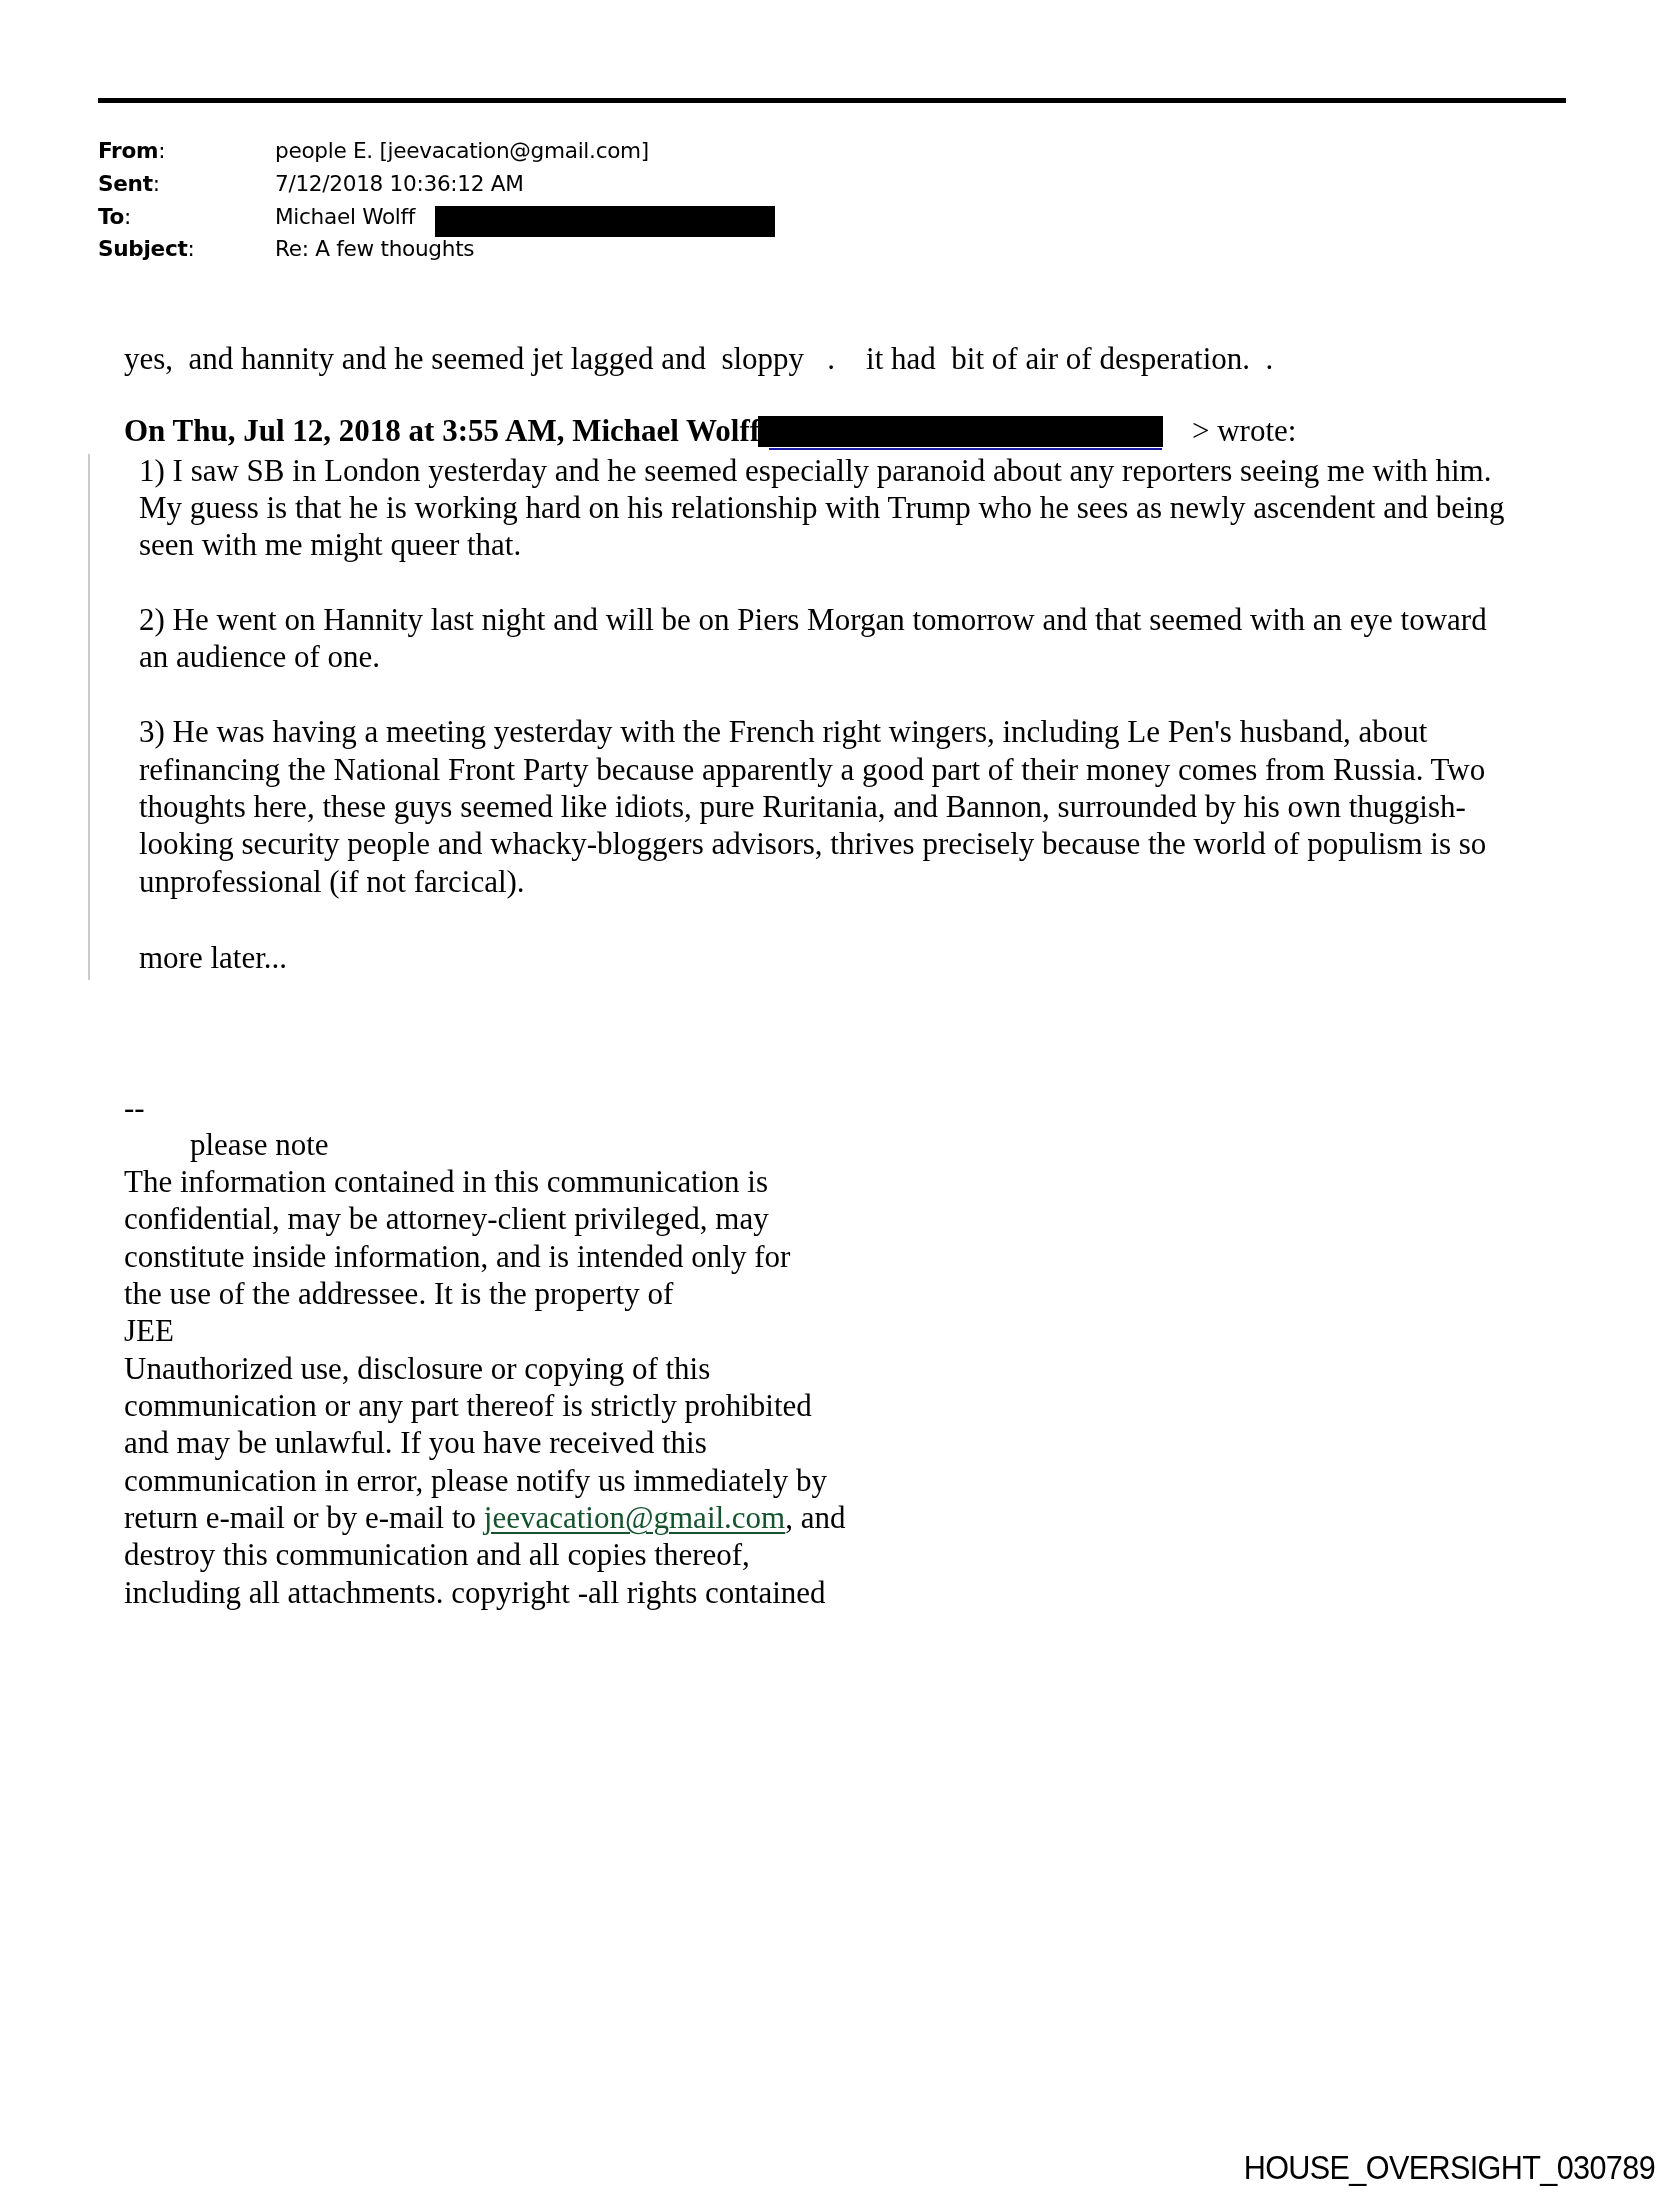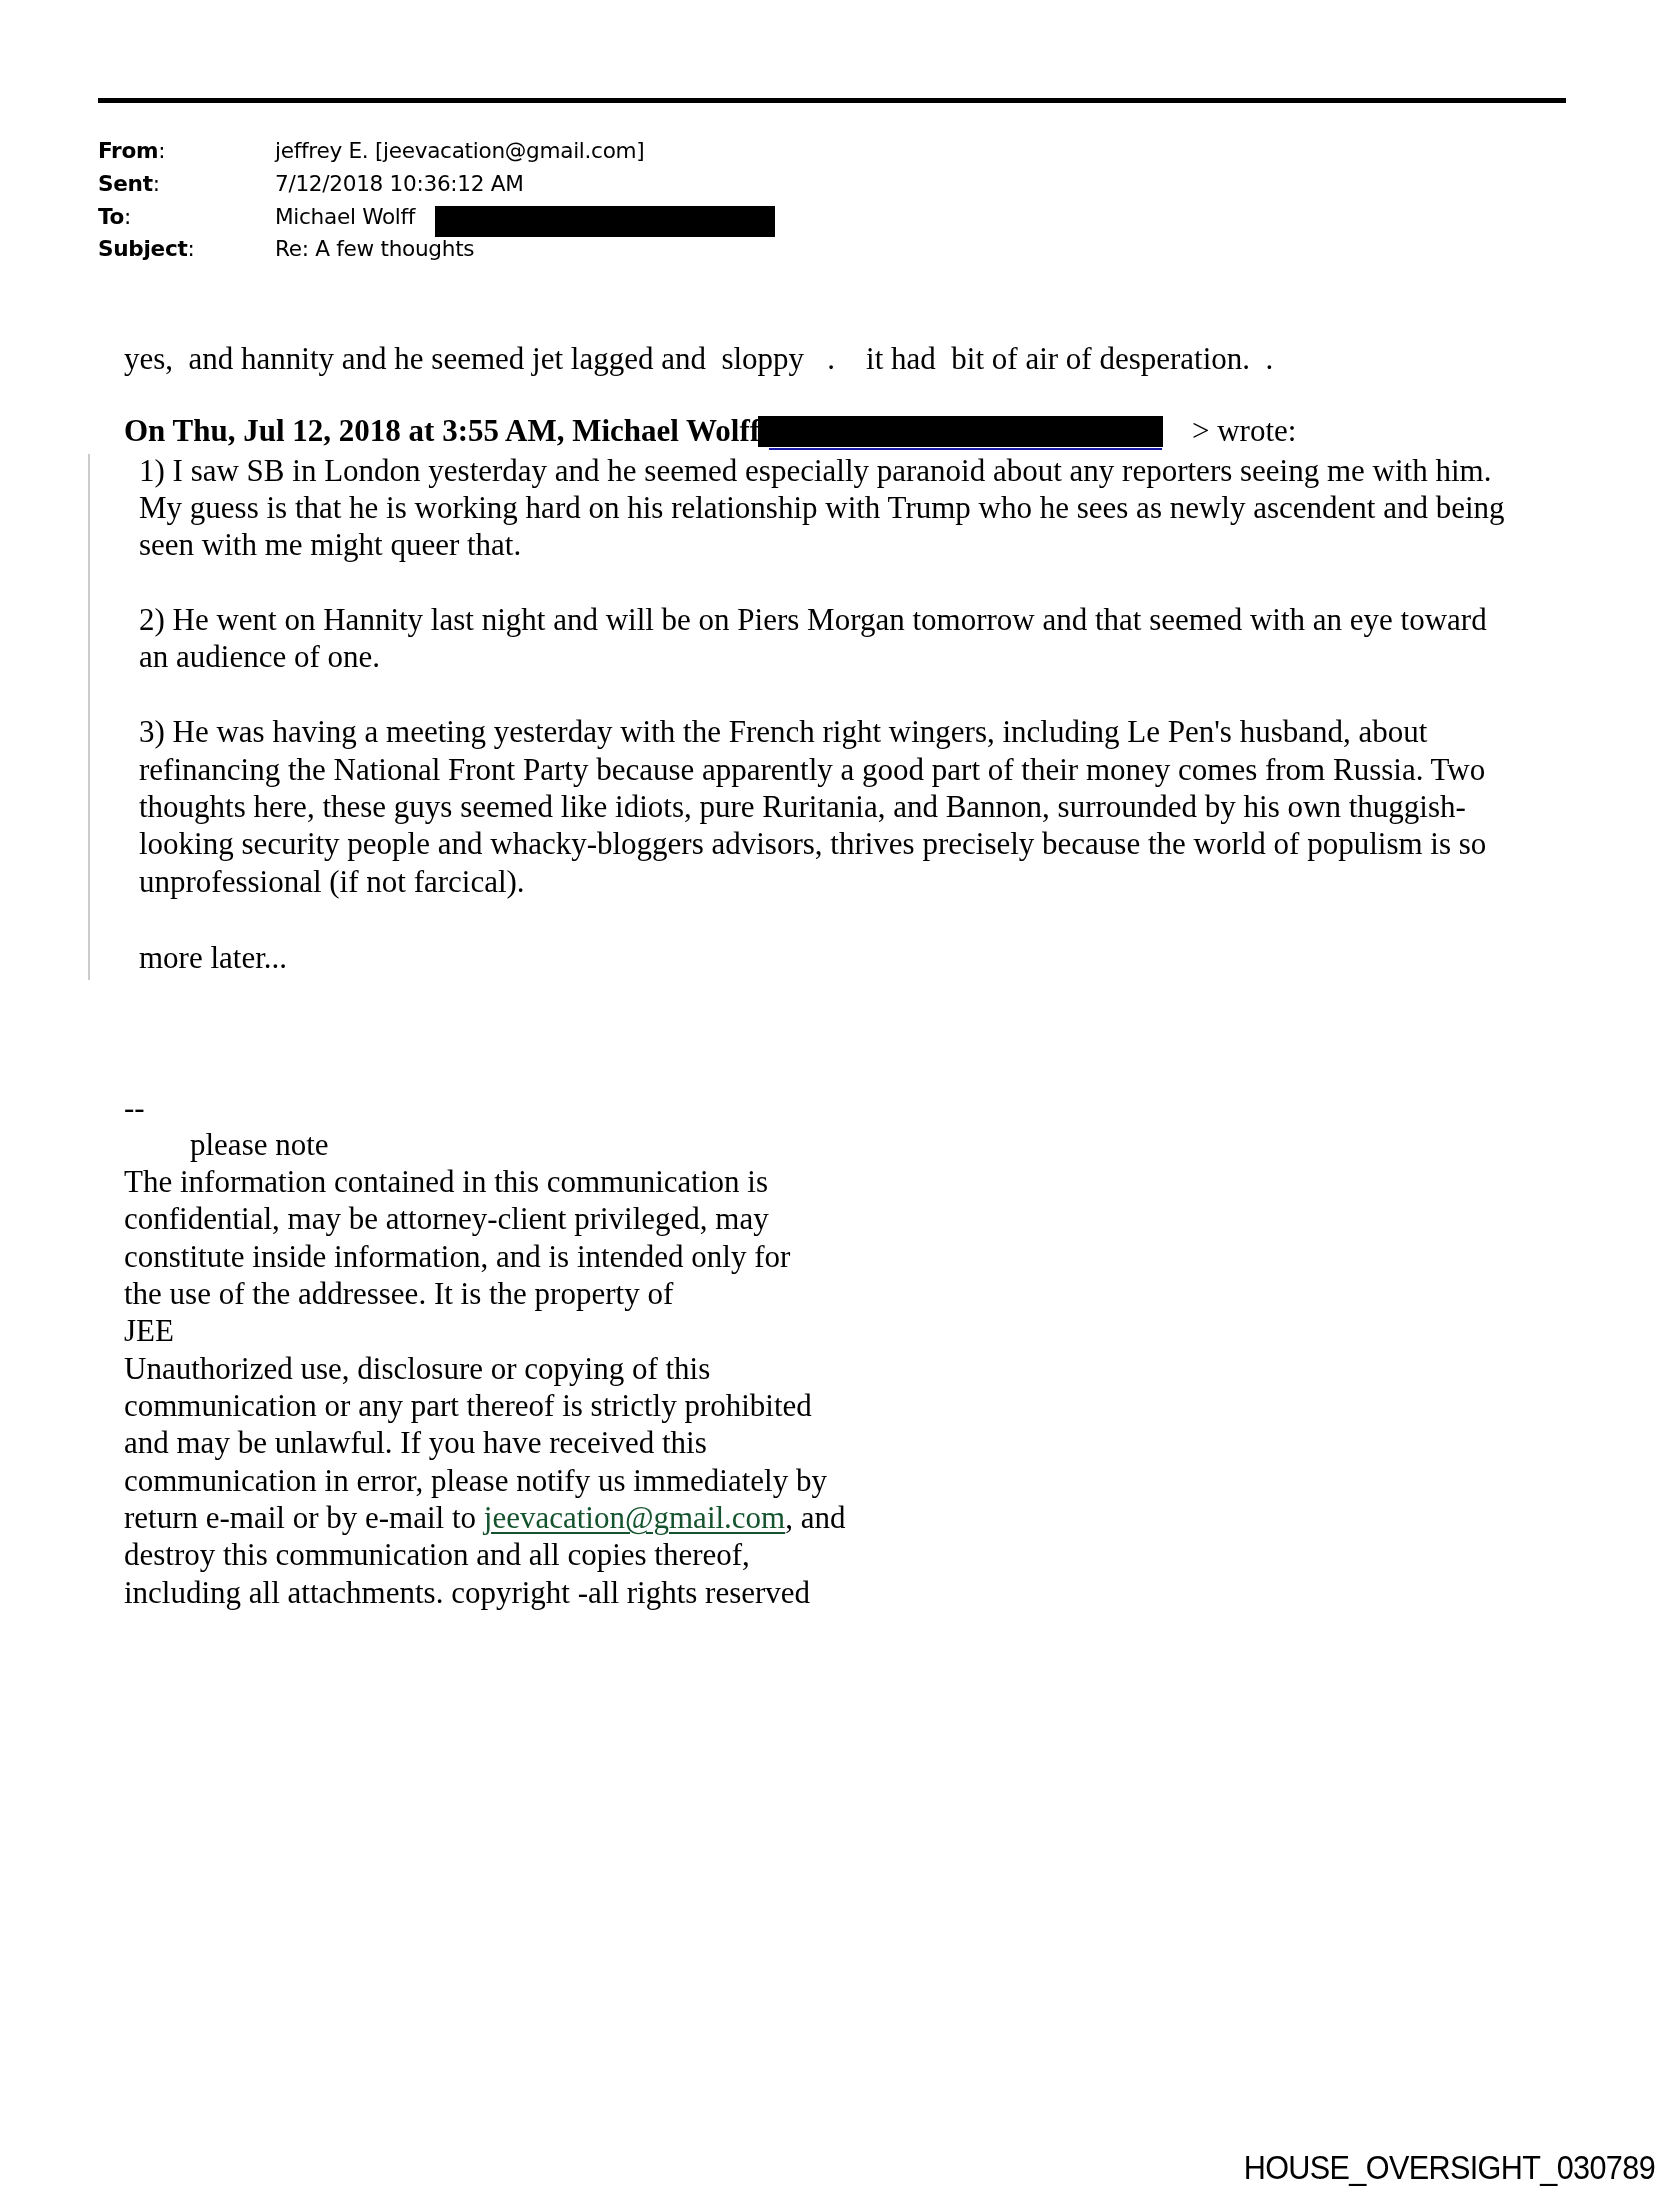--- a/index.html
+++ b/index.html
@@ -87,21 +87,21 @@
       white-space: nowrap;
     }
   </style>
 </head>
 <body>
 
 <div class="rule"></div>
 
 <div class="hdr-row" style="top:134px;">
   <span class="hdr-label"><span>From</span><span class="colon">:</span></span>
-  <span class="hdr-value">jeffrey E. [jeevacation@gmail.com]</span>
+  <span class="hdr-value">people E. [jeevacation@gmail.com]</span>
 </div>
 <div class="hdr-row" style="top:167px;">
   <span class="hdr-label"><span>Sent</span><span class="colon">:</span></span>
   <span class="hdr-value">7/12/2018 10:36:12 AM</span>
 </div>
 <div class="hdr-row" style="top:200px;">
   <span class="hdr-label"><span>To</span><span class="colon">:</span></span>
   <span class="hdr-value"><span>Michael Wolff</span></span>
 </div>
 <div class="redact-abs" style="left:435px; top:206px; width:340px; height:31px;"></div>
@@ -143,17 +143,17 @@
   <div class="serif" style="left:98px; top:1200px;">confidential, may be attorney-client privileged, may</div>
   <div class="serif" style="left:98px; top:1238px;">constitute inside information, and is intended only for</div>
   <div class="serif" style="left:98px; top:1275px;">the use of the addressee. It is the property of</div>
   <div class="serif" style="left:98px; top:1312px;">JEE</div>
   <div class="serif" style="left:98px; top:1350px;">Unauthorized use, disclosure or copying of this</div>
   <div class="serif" style="left:98px; top:1387px;">communication or any part thereof is strictly prohibited</div>
   <div class="serif" style="left:98px; top:1424px;">and may be unlawful. If you have received this</div>
   <div class="serif" style="left:98px; top:1462px;">communication in error, please notify us immediately by</div>
   <div class="serif" style="left:98px; top:1499px;"><span>return e-mail or by e-mail to </span><a class="mail-link" style="color:#14532d;">jeevacation@gmail.com</a><span>, and</span></div>
   <div class="serif" style="left:98px; top:1536px;">destroy this communication and all copies thereof,</div>
-  <div class="serif" style="left:98px; top:1574px;">including all attachments. copyright -all rights reserved</div>
+  <div class="serif" style="left:98px; top:1574px;">including all attachments. copyright -all rights contained</div>
 </div>
 
 <div class="bates">HOUSE_OVERSIGHT_030789</div>
 
 
 </body></html>

